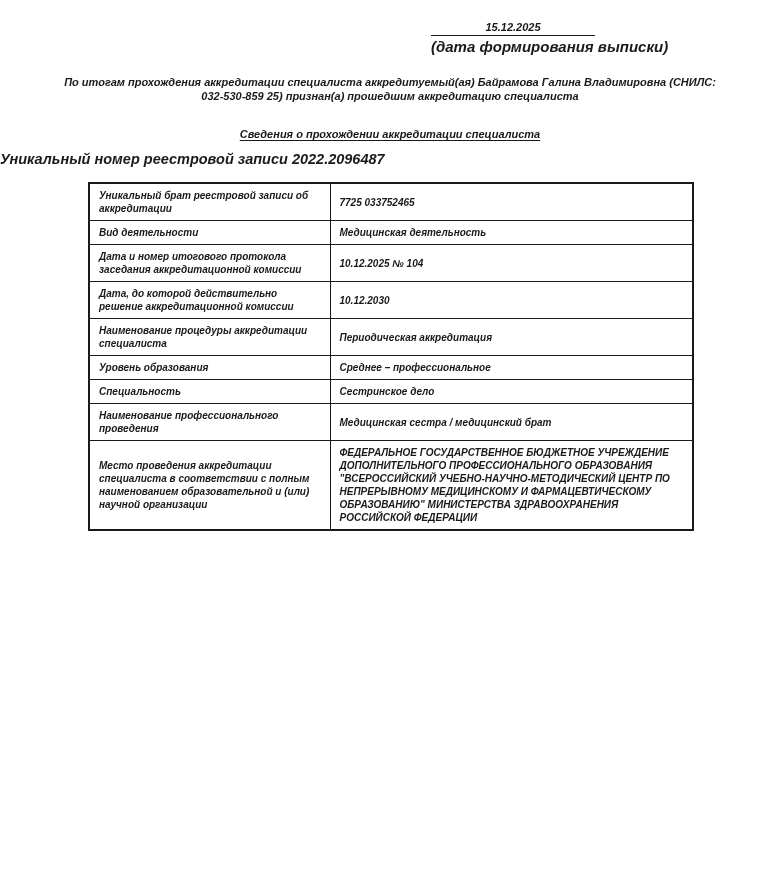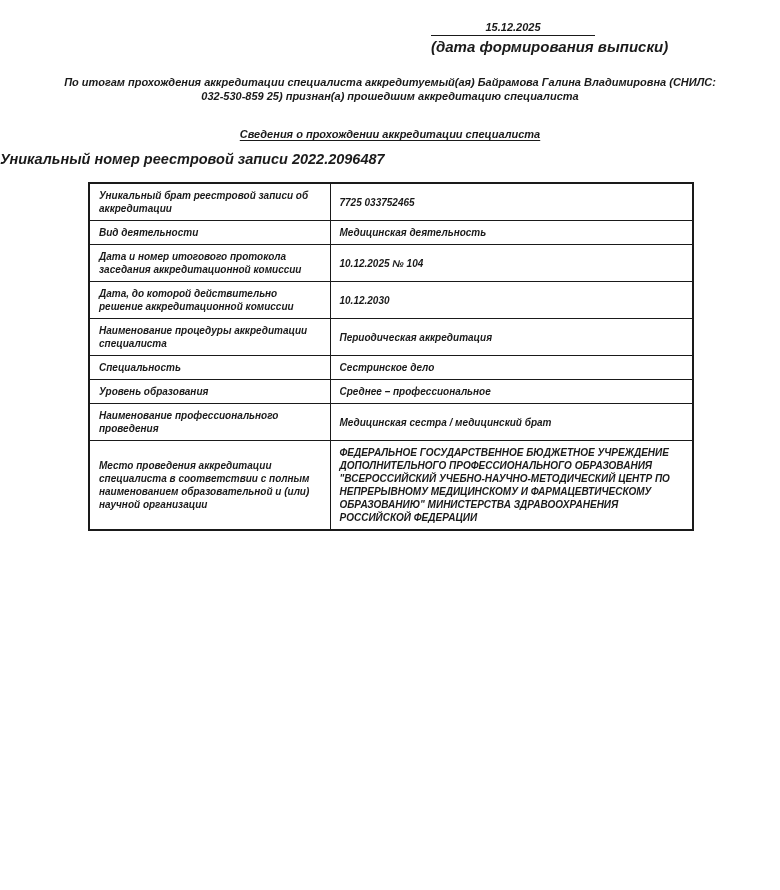--- a/index.html
+++ b/index.html
@@ -114,26 +114,26 @@
       </tr>
       <tr>
         <td class="cell-label">Дата, до которой действительно решение аккредитационной комиссии</td>
         <td class="cell-value">10.12.2030</td>
       </tr>
       <tr>
         <td class="cell-label">Наименование процедуры аккредитации специалиста</td>
         <td class="cell-value">Периодическая аккредитация</td>
       </tr>
       <tr>
+        <td class="cell-label">Уровень образования</td>
+        <td class="cell-value">Среднее – профессиональное</td>
+      </tr>
+      <tr>
         <td class="cell-label">Специальность</td>
         <td class="cell-value">Сестринское дело</td>
-      </tr>
-      <tr>
-        <td class="cell-label">Уровень образования</td>
-        <td class="cell-value">Среднее – профессиональное</td>
       </tr>
       <tr>
         <td class="cell-label">Наименование профессионального проведения</td>
         <td class="cell-value">Медицинская сестра / медицинский брат</td>
       </tr>
       <tr>
         <td class="cell-label">Место проведения аккредитации специалиста в соответствии с полным наименованием образовательной и (или) научной организации</td>
         <td class="cell-value">ФЕДЕРАЛЬНОЕ ГОСУДАРСТВЕННОЕ БЮДЖЕТНОЕ УЧРЕЖДЕНИЕ ДОПОЛНИТЕЛЬНОГО ПРОФЕССИОНАЛЬНОГО ОБРАЗОВАНИЯ "ВСЕРОССИЙСКИЙ УЧЕБНО-НАУЧНО-МЕТОДИЧЕСКИЙ ЦЕНТР ПО НЕПРЕРЫВНОМУ МЕДИЦИНСКОМУ И ФАРМАЦЕВТИЧЕСКОМУ ОБРАЗОВАНИЮ" МИНИСТЕРСТВА ЗДРАВООХРАНЕНИЯ РОССИЙСКОЙ ФЕДЕРАЦИИ</td>
       </tr>
     </tbody>

